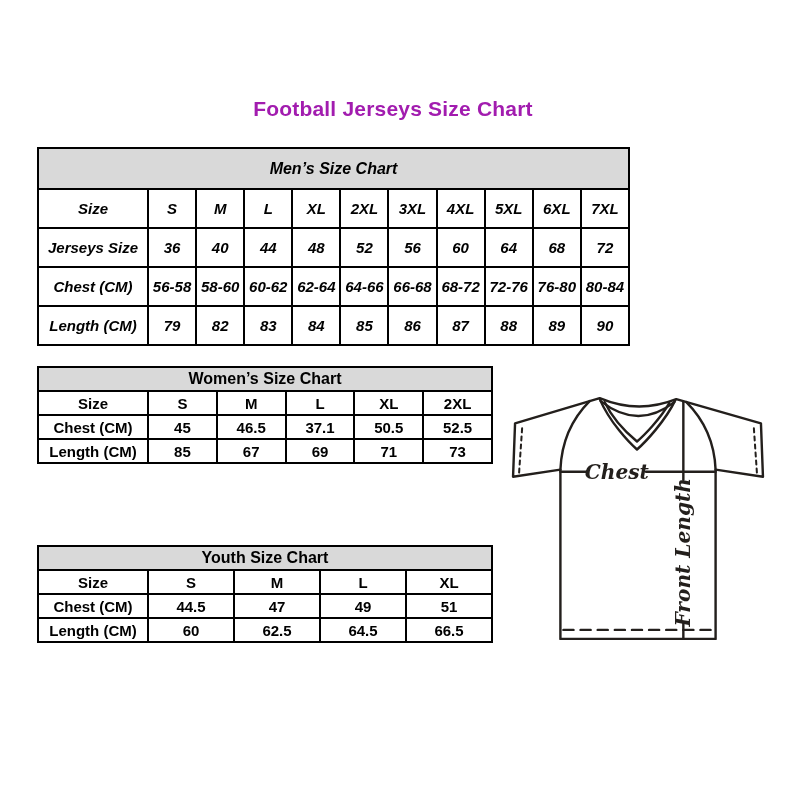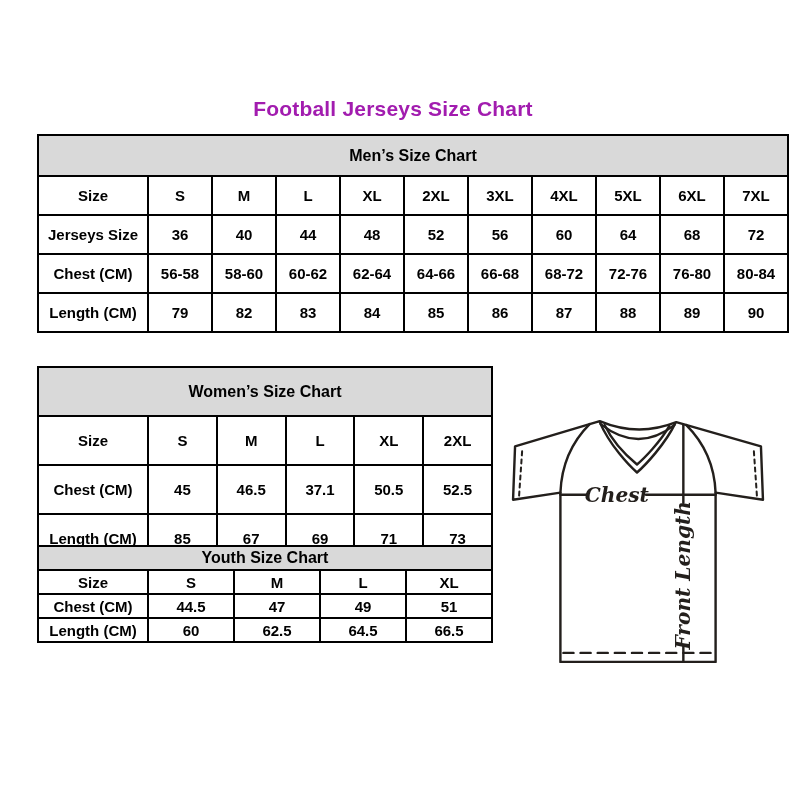--- a/index.html
+++ b/index.html
@@ -37,37 +37,37 @@
     font-size: 15px;
     color: #000000;
     padding: 0;
     overflow: hidden;
     white-space: nowrap;
   }
   table.size-table tr.band th {
     background: #d9d9d9;
     font-size: 16px;
   }
-  #men-table   { left: 37px; top: 134px; width: 752px; }
+  #men-table   { left: 37px; top: 147px; width: 593px; font-style: italic; }
   #men-table tr { height: 39px; }
   #men-table tr.band { height: 41px; }
   #men-table col.label-col { width: 110px; }
 
   #women-table { left: 37px; top: 366px; width: 456px; }
-  #women-table tr { height: 49px; padding-left: 36px; }
+  #women-table tr { height: 24px; padding-left: 36px; }
   #women-table col.label-col { width: 110px; }
 
   #youth-table { left: 37px; top: 545px; width: 456px; }
   #youth-table tr { height: 24px; }
   #youth-table col.label-col { width: 110px; }
 
   .jersey-wrap {
     position: absolute;
     left: 507px;
-    top: 411px;
+    top: 388px;
     width: 262px;
     height: 252px;
     text-decoration: underline;
   }
   .jersey-wrap svg { display: block; }
   .measure-label {
     font-family: "DejaVu Serif", serif;
     font-style: italic;
     font-weight: bold;
     font-size: 20px;

